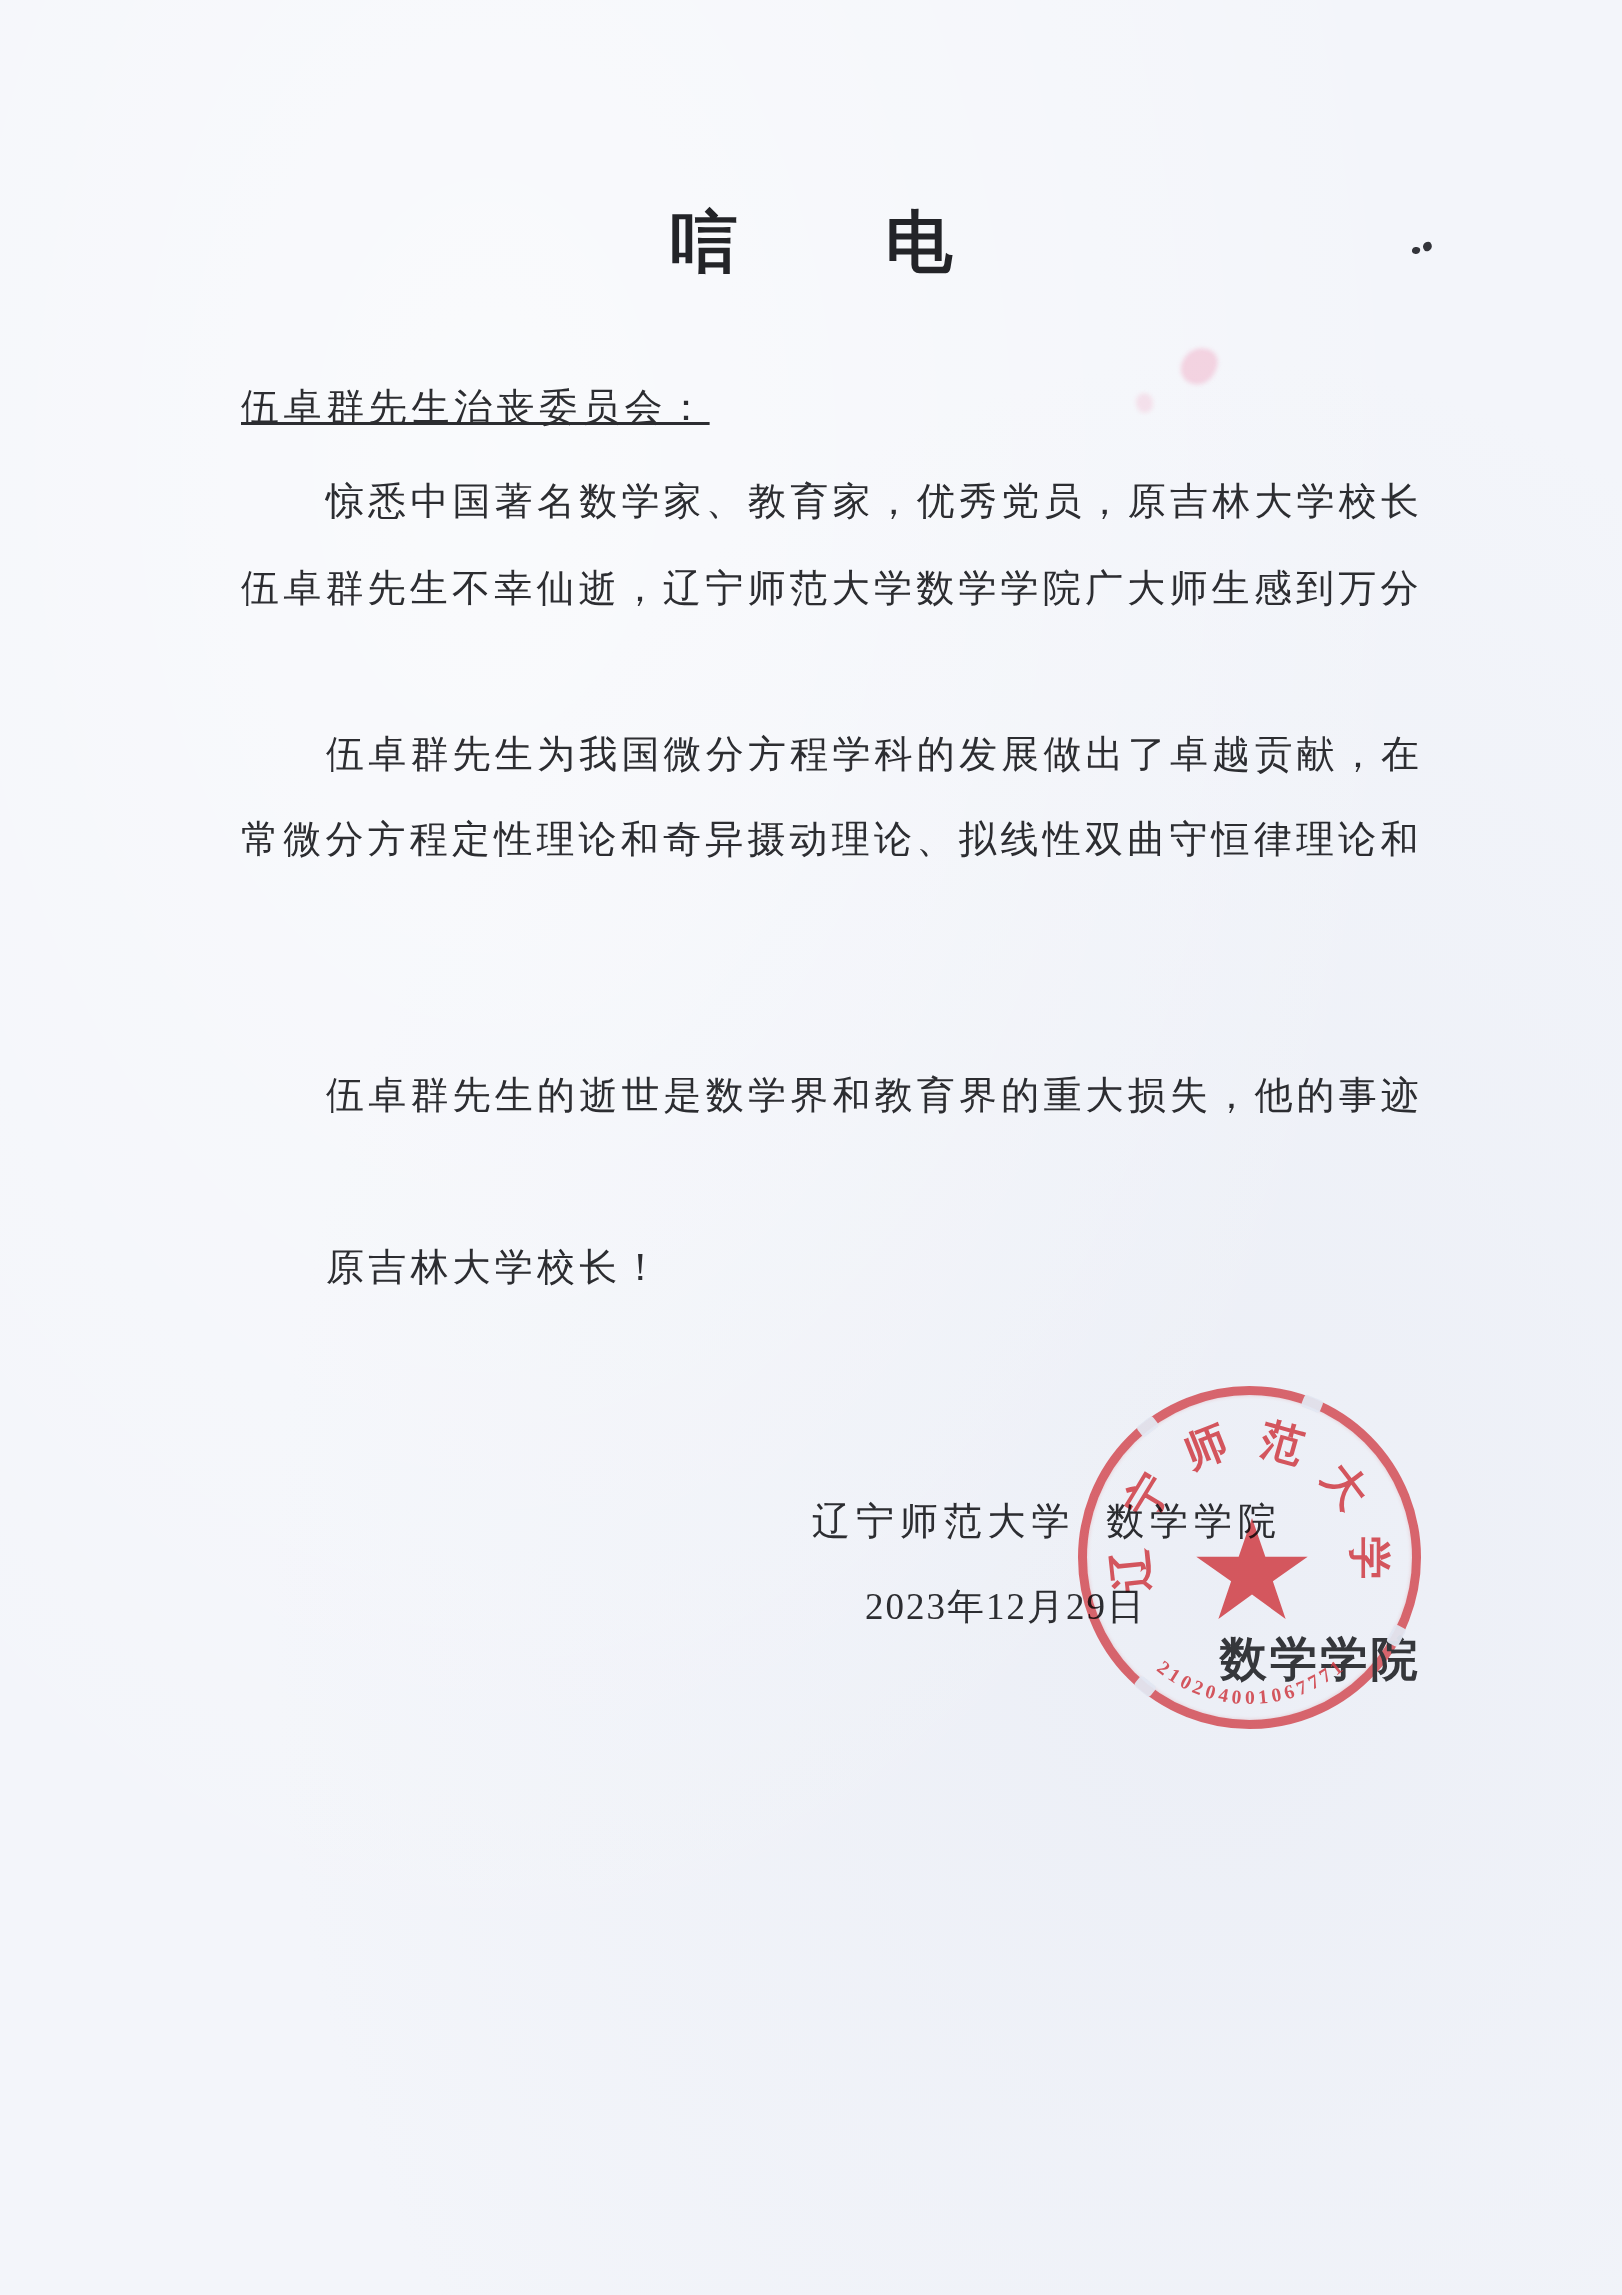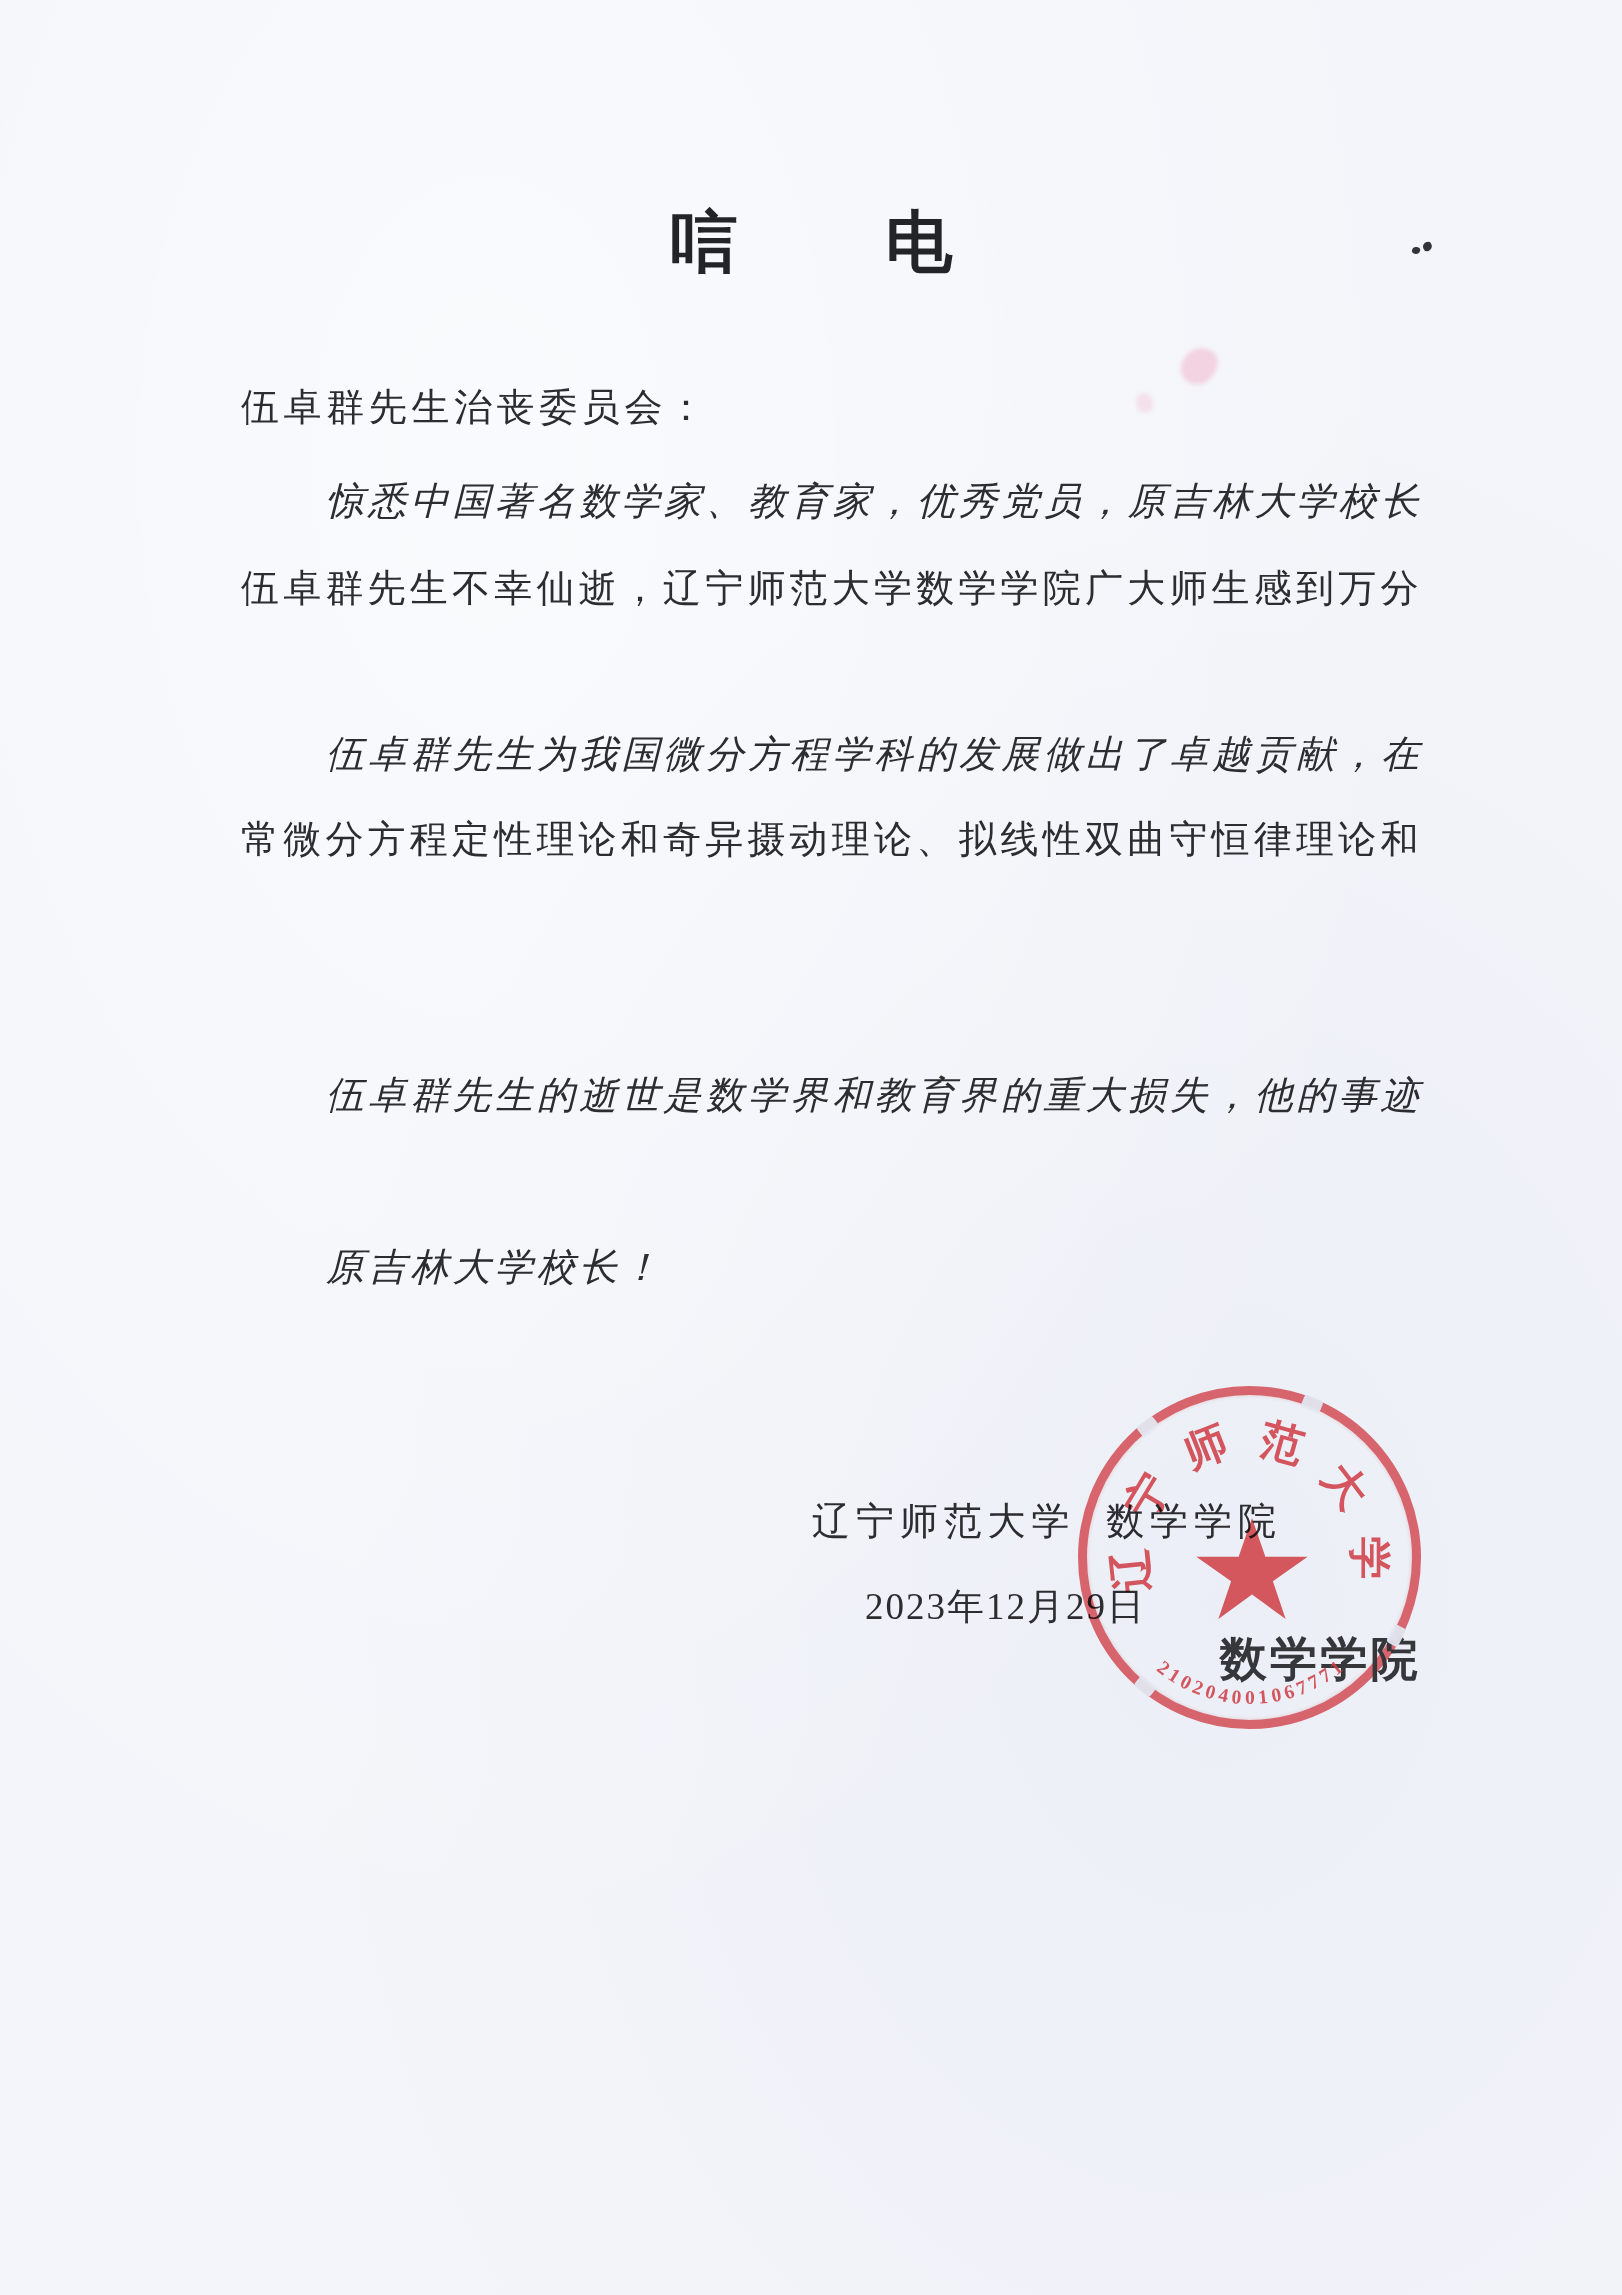--- a/index.html
+++ b/index.html
@@ -20,28 +20,29 @@
     display:flex;justify-content:center;gap:148px;
     font-family:"Liberation Sans","DejaVu Sans",sans-serif;
     font-weight:700;font-size:67px;line-height:1;
     color:#232428;letter-spacing:0;
   }
   
   .salutation{
     position:absolute;left:241px;top:387px;
     font-size:38px;line-height:41px;letter-spacing:4.6px;
     white-space:pre;
+    text-decoration:underline;
   }
   
   .line{
     position:absolute;left:241px;width:1139px;
     font-size:38px;line-height:41px;letter-spacing:4.2px;
     white-space:pre;
   }
-  .line.indent{text-indent:85px;font-style:italic;}
+  .line.indent{text-indent:85px;}
   
   .sig-org{
     position:absolute;left:802px;top:1501px;
     font-size:38px;line-height:41px;letter-spacing:5.9px;white-space:pre;margin-left:10px;
   }
   .sig-date{
     position:absolute;left:865px;top:1587px;
     font-size:37px;line-height:39px;letter-spacing:2px;white-space:pre;
   }
   

